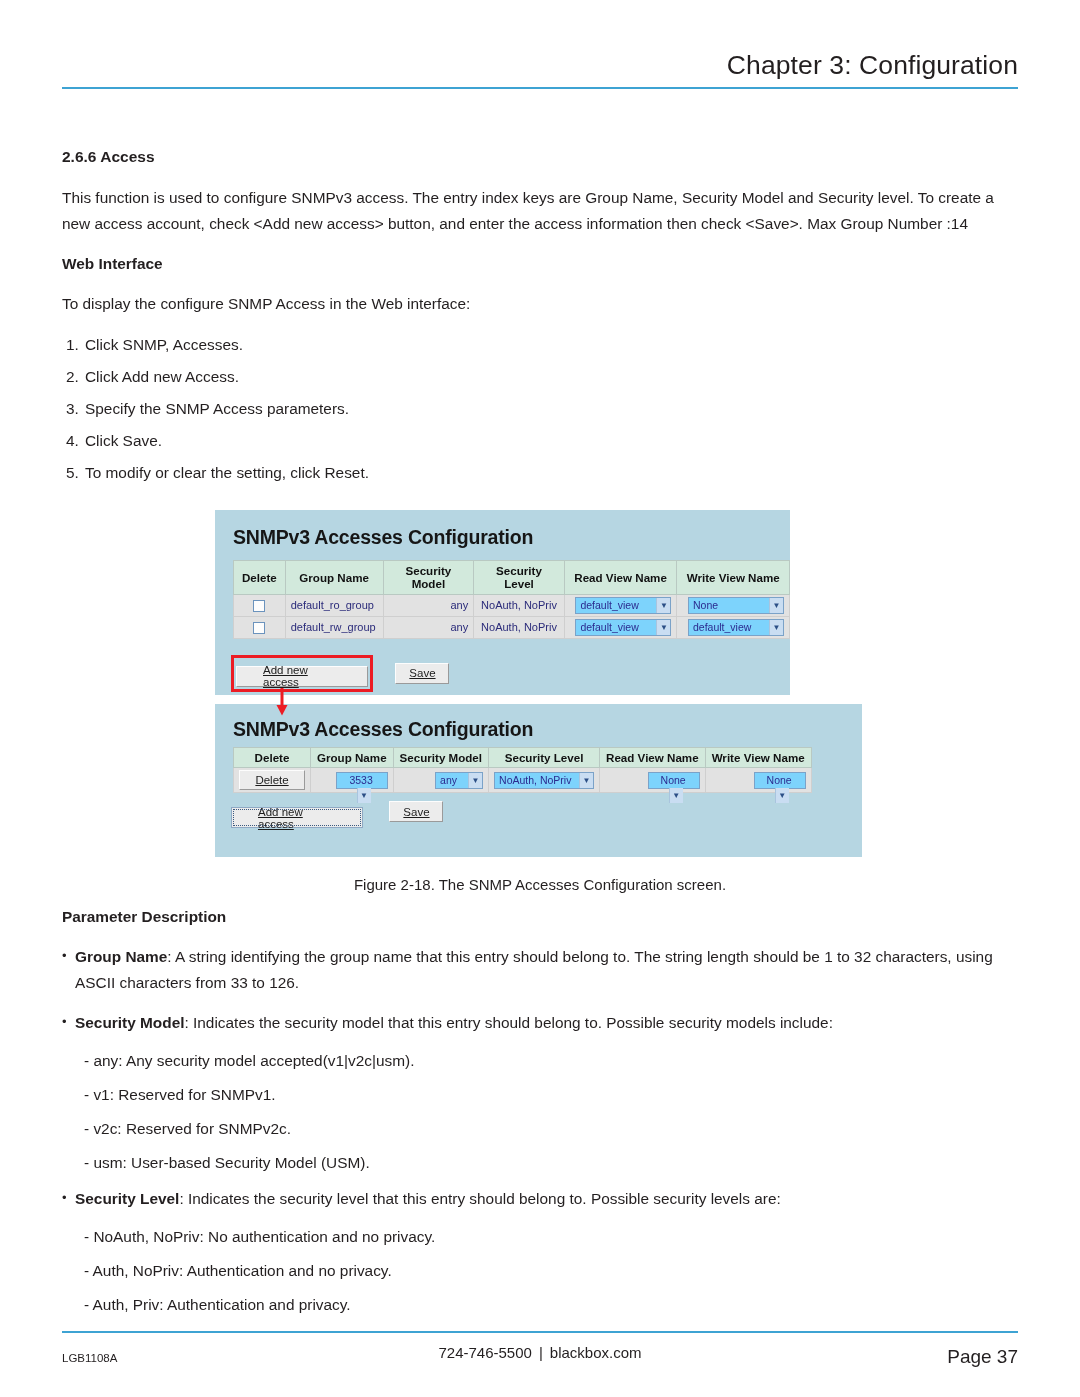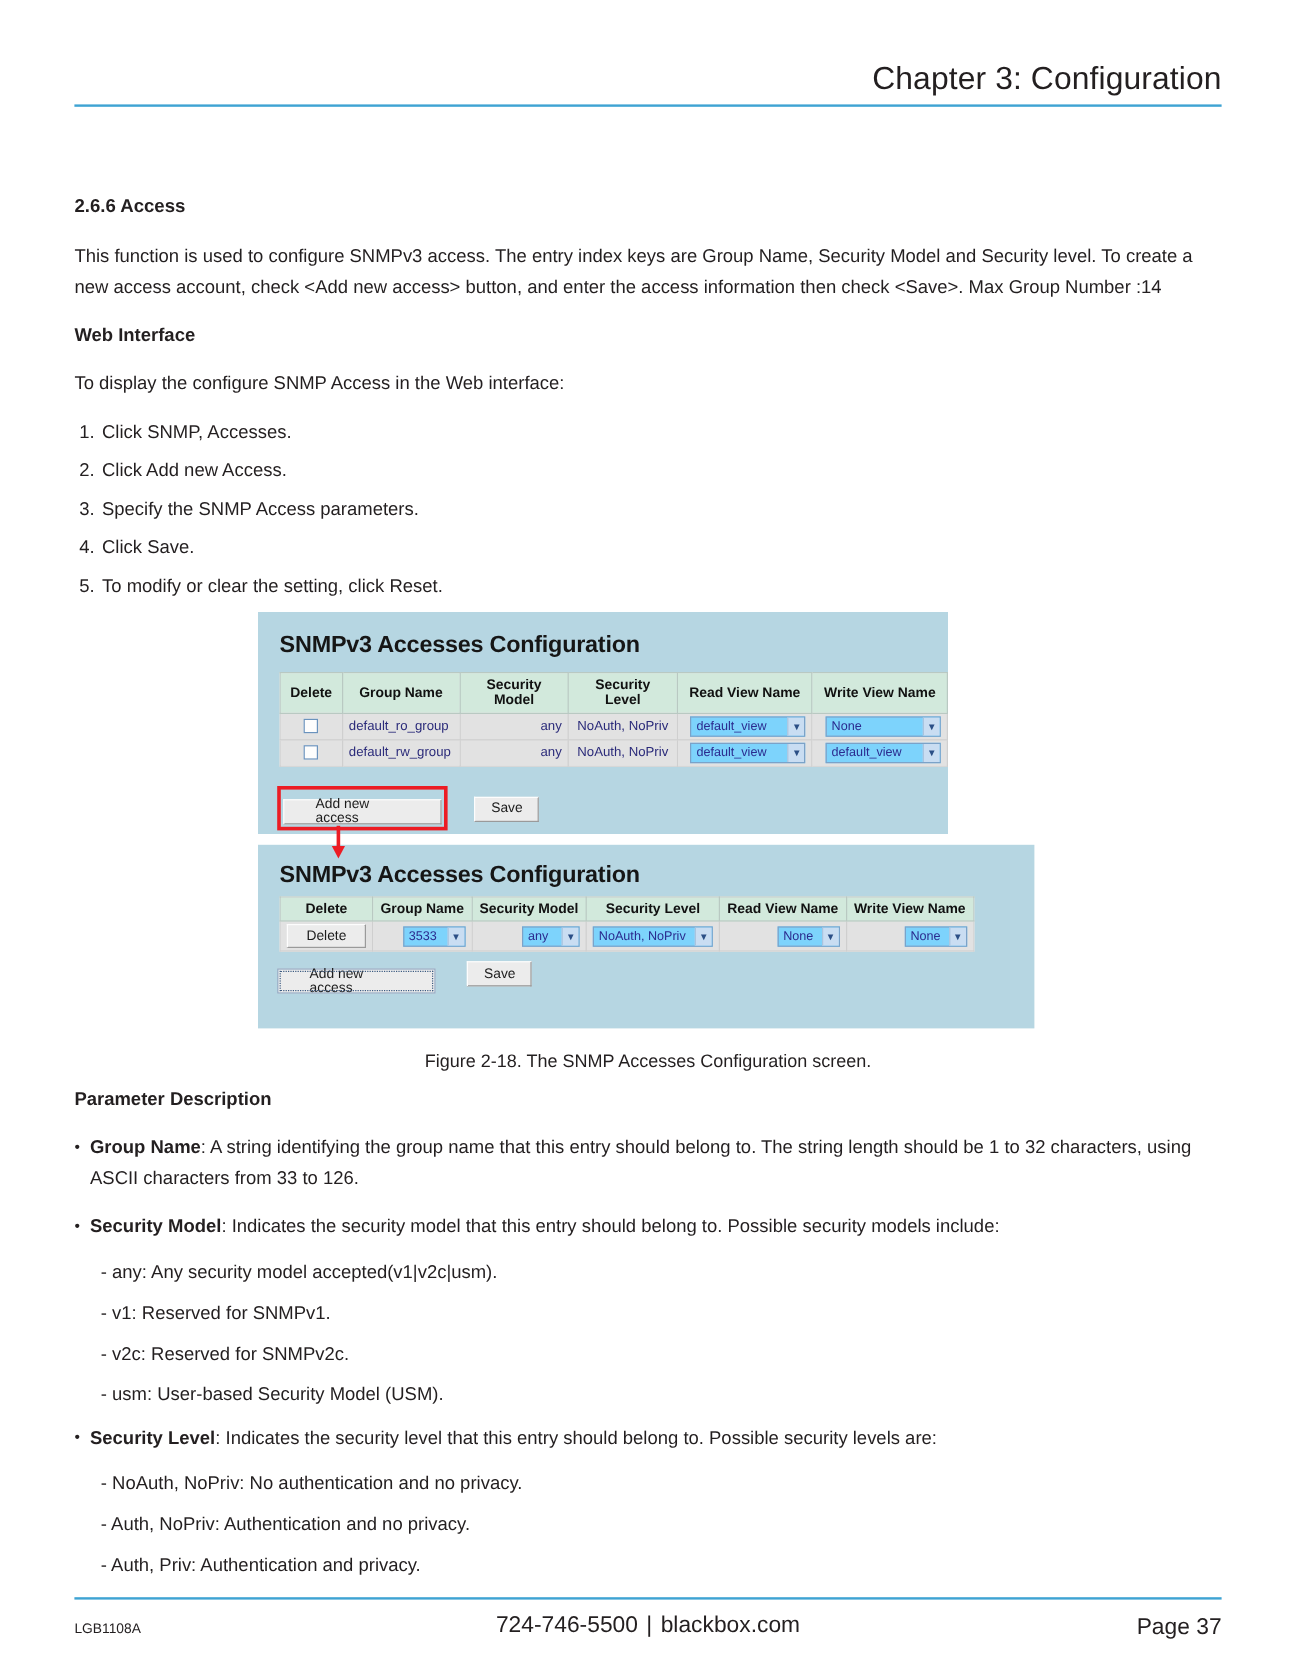--- a/index.html
+++ b/index.html
@@ -33,21 +33,21 @@
     width: 100%;
   }
 
   
   .content { position: absolute; left: 62px; top: 148px; width: 956px; }
 
   .h-sub {
     font-size: 15.5px;
     font-weight: 700;
     color: #231f20;
-    margin: 16px 0 18px 0;
+    margin: 0 0 18px 0;
     line-height: 1.2;
   }
   .para {
     font-size: 15.4px;
     line-height: 26.5px;
     margin: 0 0 17px 0;
     color: #231f20;
   }
   .h-web {
     font-size: 15.4px;
@@ -157,21 +157,21 @@
     display: inline-flex;
     align-items: center;
     justify-content: center;
     color: #2b4f86;
     font-size: 8px;
   }
   .sel-w96  { width: 96px; }
   .sel-w100 { width: 100px; }
   .sel-w48  { width: 48px; }
   .sel-w96b { width: 96px; }
-  .sel-w52  { width: 52px; }
+  .sel-w52  { width: 52px; flex-direction: column; }
 
   
   .btnrow-1 { position: absolute; left: 16px; top: 145px; }
   .btnrow-2 { position: absolute; left: 16px; top: 97px; }
 
   .redbox {
     display: inline-block;
     border: 3px solid #ec1c24;
     padding: 2px;
     vertical-align: middle;
@@ -182,20 +182,21 @@
     justify-content: center;
     background: #ececec;
     border: 1px solid #9a9a9a;
     border-top-color: #fdfdfd;
     border-left-color: #fdfdfd;
     font-size: 11.5px;
     color: #1c1c1c;
     height: 21px;
     padding: 0 26px;
     font-family: "Liberation Sans", sans-serif;
+    text-decoration: underline;
   }
   .btn-addnew { width: 132px; }
   .btn-save   { width: 40px; margin-left: 18px; }
   .btn-delete { width: 66px; height: 20px; }
   .btn-dotted {
     border: 1px solid #8fa9c4;
     outline: 1px dotted #3b5a80;
     outline-offset: -3px;
     background: #ececec;
   }
@@ -256,21 +257,21 @@
     left: 62px; top: 1344px; width: 956px;
     height: 40px;
   }
   .footer-left {
     position: absolute; left: 0; top: 8px;
     font-size: 11.5px; color: #231f20;
   }
   .footer-center {
     position: absolute; left: 0; right: 0; top: 0;
     text-align: center;
-    font-size: 19px; color: #231f20;
+    font-size: 15px; color: #231f20;
   }
   .footer-center .bar { padding: 0 7px; }
   .footer-right {
     position: absolute; right: 0; top: 2px;
     font-size: 19px; color: #231f20;
   }
 </style>
 </head>
 <body>
 

